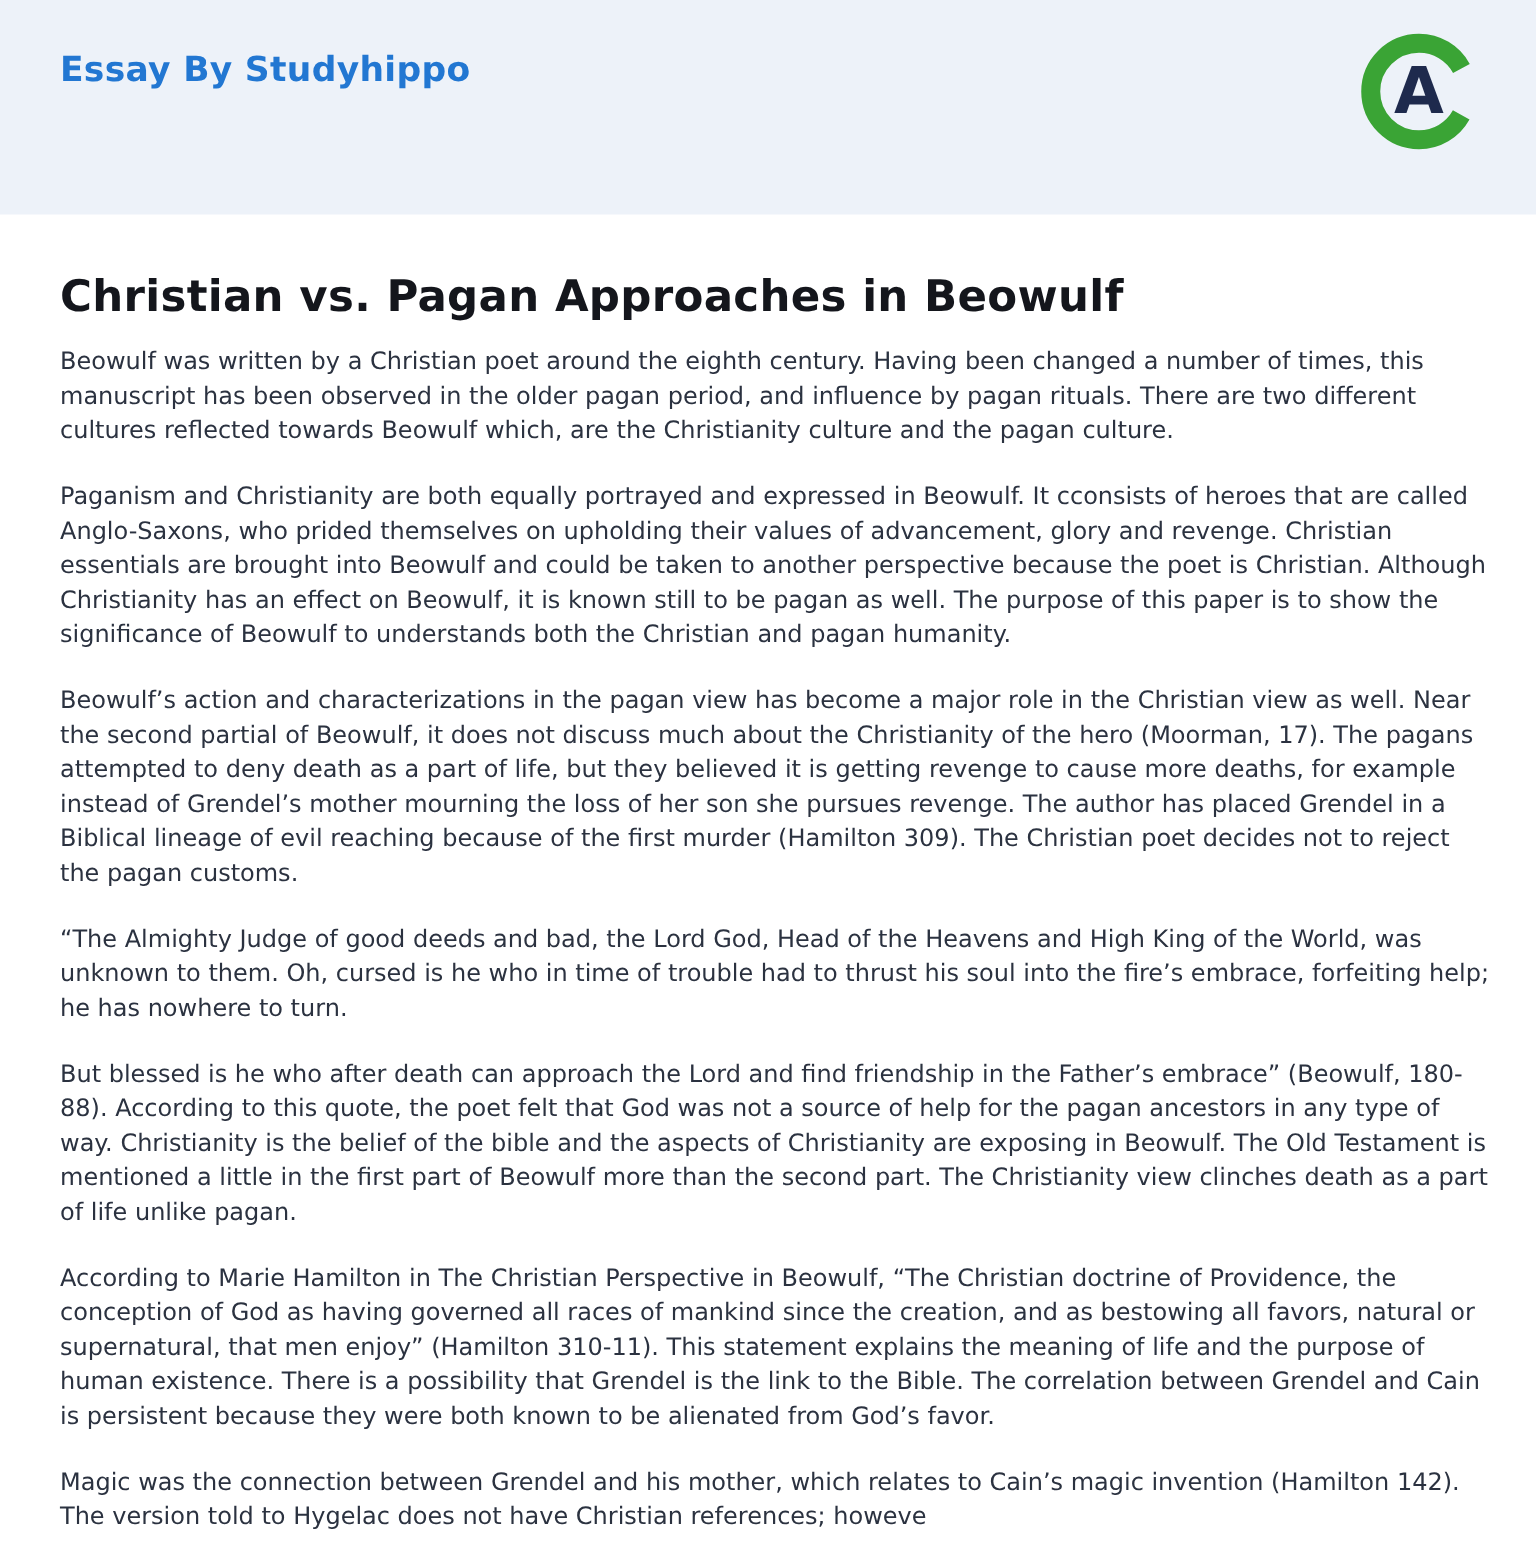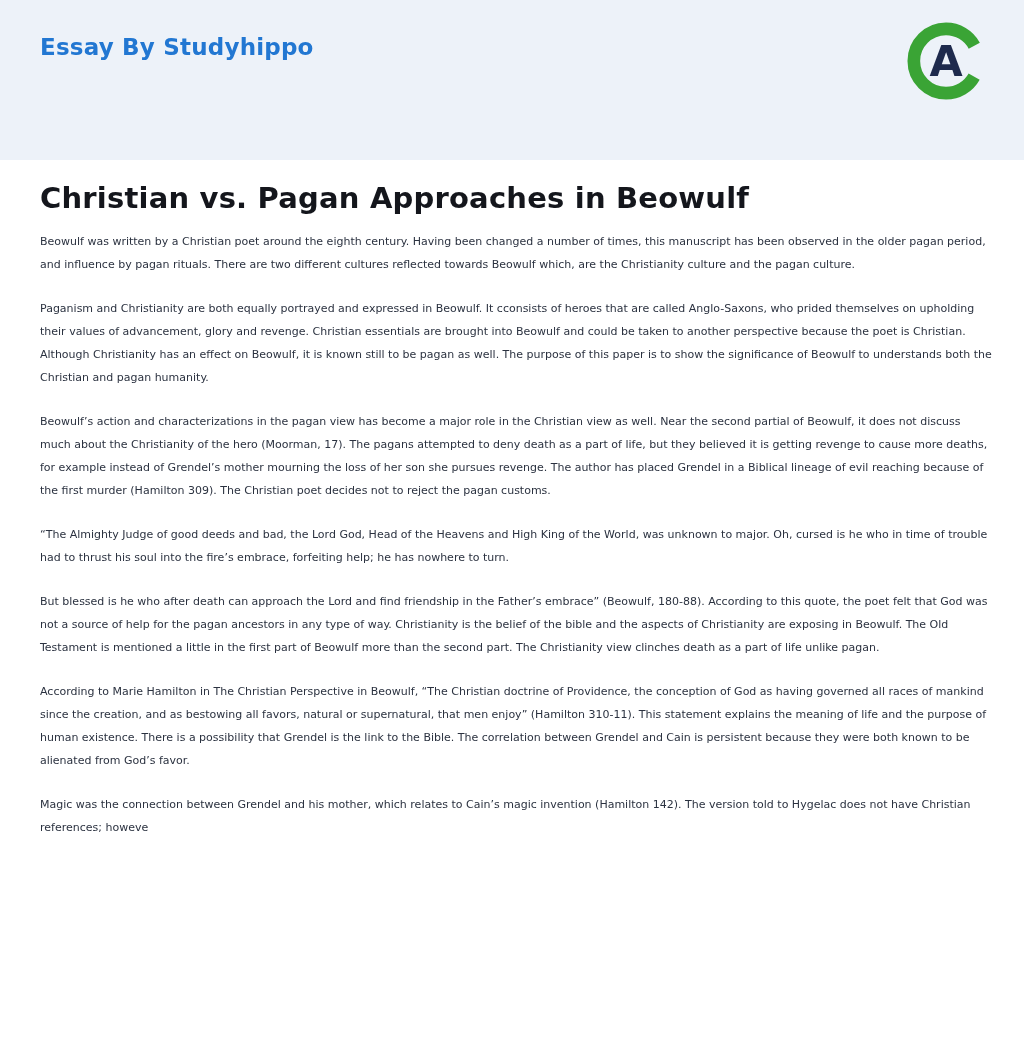--- a/index.html
+++ b/index.html
@@ -6,21 +6,21 @@
   body {
     width: 1024px;
     height: 1043px;
     background: #ffffff;
     font-family: "DejaVu Sans", "Liberation Sans", sans-serif;
     overflow: hidden;
     position: relative;
   }
   .header {
     background: #edf2f9;
-    height: 160px;
+    height: 143px;
     padding: 34px 40px 0 40px;
     position: relative;
     box-sizing: border-box;
   }
   .site-title {
     color: #2277d2;
     font-size: 23px;
     font-weight: 700;
     letter-spacing: 0.2px;
   }
@@ -33,31 +33,32 @@
   }
   .logo {
     position: absolute;
     top: 22px;
     right: 39px;
     width: 78px;
     height: 78px;
   }
   .main {
     padding: 20px 30px 0 40px;
+    margin-top: 16px;
   }
   .article-title {
     font-size: 29px;
     line-height: 1.25;
     font-weight: 800;
     color: #14161c;
     margin: 0 0 14px 0;
     letter-spacing: 0.2px;
   }
   .para {
-    font-size: 11px;
+    font-size: 16px;
     line-height: 23px;
     color: #2b3240;
     margin: 0 0 21px 0;
   }
 </style>
 </head>
 <body>
 
 <header class="header">
   <div class="site-title">Essay By Studyhippo</div>
@@ -67,17 +68,17 @@
       <text x="40" y="55" text-anchor="middle" font-size="44" font-weight="700" fill="#1e2a4d" font-family="DejaVu Sans, sans-serif">A</text>
     </svg>
   </div>
 </header>
 
 <main class="main">
   <h1 class="article-title">Christian vs. Pagan Approaches in Beowulf</h1>
   <p class="para">Beowulf was written by a Christian poet around the eighth century. Having been changed a number of times, this manuscript has been observed in the older pagan period, and influence by pagan rituals. There are two different cultures reflected towards Beowulf which, are the Christianity culture and the pagan culture.</p>
   <p class="para">Paganism and Christianity are both equally portrayed and expressed in Beowulf. It cconsists of heroes that are called Anglo-Saxons, who prided themselves on upholding their values of advancement, glory and revenge. Christian essentials are brought into Beowulf and could be taken to another perspective because the poet is Christian. Although Christianity has an effect on Beowulf, it is known still to be pagan as well. The purpose of this paper is to show the significance of Beowulf to understands both the Christian and pagan humanity.</p>
   <p class="para">Beowulf’s action and characterizations in the pagan view has become a major role in the Christian view as well. Near the second partial of Beowulf, it does not discuss much about the Christianity of the hero (Moorman, 17). The pagans attempted to deny death as a part of life, but they believed it is getting revenge to cause more deaths, for example instead of Grendel’s mother mourning the loss of her son she pursues revenge. The author has placed Grendel in a Biblical lineage of evil reaching because of the first murder (Hamilton 309). The Christian poet decides not to reject the pagan customs.</p>
-  <p class="para">“The Almighty Judge of good deeds and bad, the Lord God, Head of the Heavens and High King of the World, was unknown to major. Oh, cursed is he who in time of trouble had to thrust his soul into the fire’s embrace, forfeiting help; he has nowhere to turn.</p>
+  <p class="para">“The Almighty Judge of good deeds and bad, the Lord God, Head of the Heavens and High King of the World, was unknown to them. Oh, cursed is he who in time of trouble had to thrust his soul into the fire’s embrace, forfeiting help; he has nowhere to turn.</p>
   <p class="para">But blessed is he who after death can approach the Lord and find friendship in the Father’s embrace” (Beowulf, 180-88). According to this quote, the poet felt that God was not a source of help for the pagan ancestors in any type of way. Christianity is the belief of the bible and the aspects of Christianity are exposing in Beowulf. The Old Testament is mentioned a little in the first part of Beowulf more than the second part. The Christianity view clinches death as a part of life unlike pagan.</p>
   <p class="para">According to Marie Hamilton in The Christian Perspective in Beowulf, “The Christian doctrine of Providence, the conception of God as having governed all races of mankind since the creation, and as bestowing all favors, natural or supernatural, that men enjoy” (Hamilton 310-11). This statement explains the meaning of life and the purpose of human existence. There is a possibility that Grendel is the link to the Bible. The correlation between Grendel and Cain is persistent because they were both known to be alienated from God’s favor.</p>
   <p class="para">Magic was the connection between Grendel and his mother, which relates to Cain’s magic invention (Hamilton 142). The version told to Hygelac does not have Christian references; howeve</p>
 </main>
 
 </body></html>

